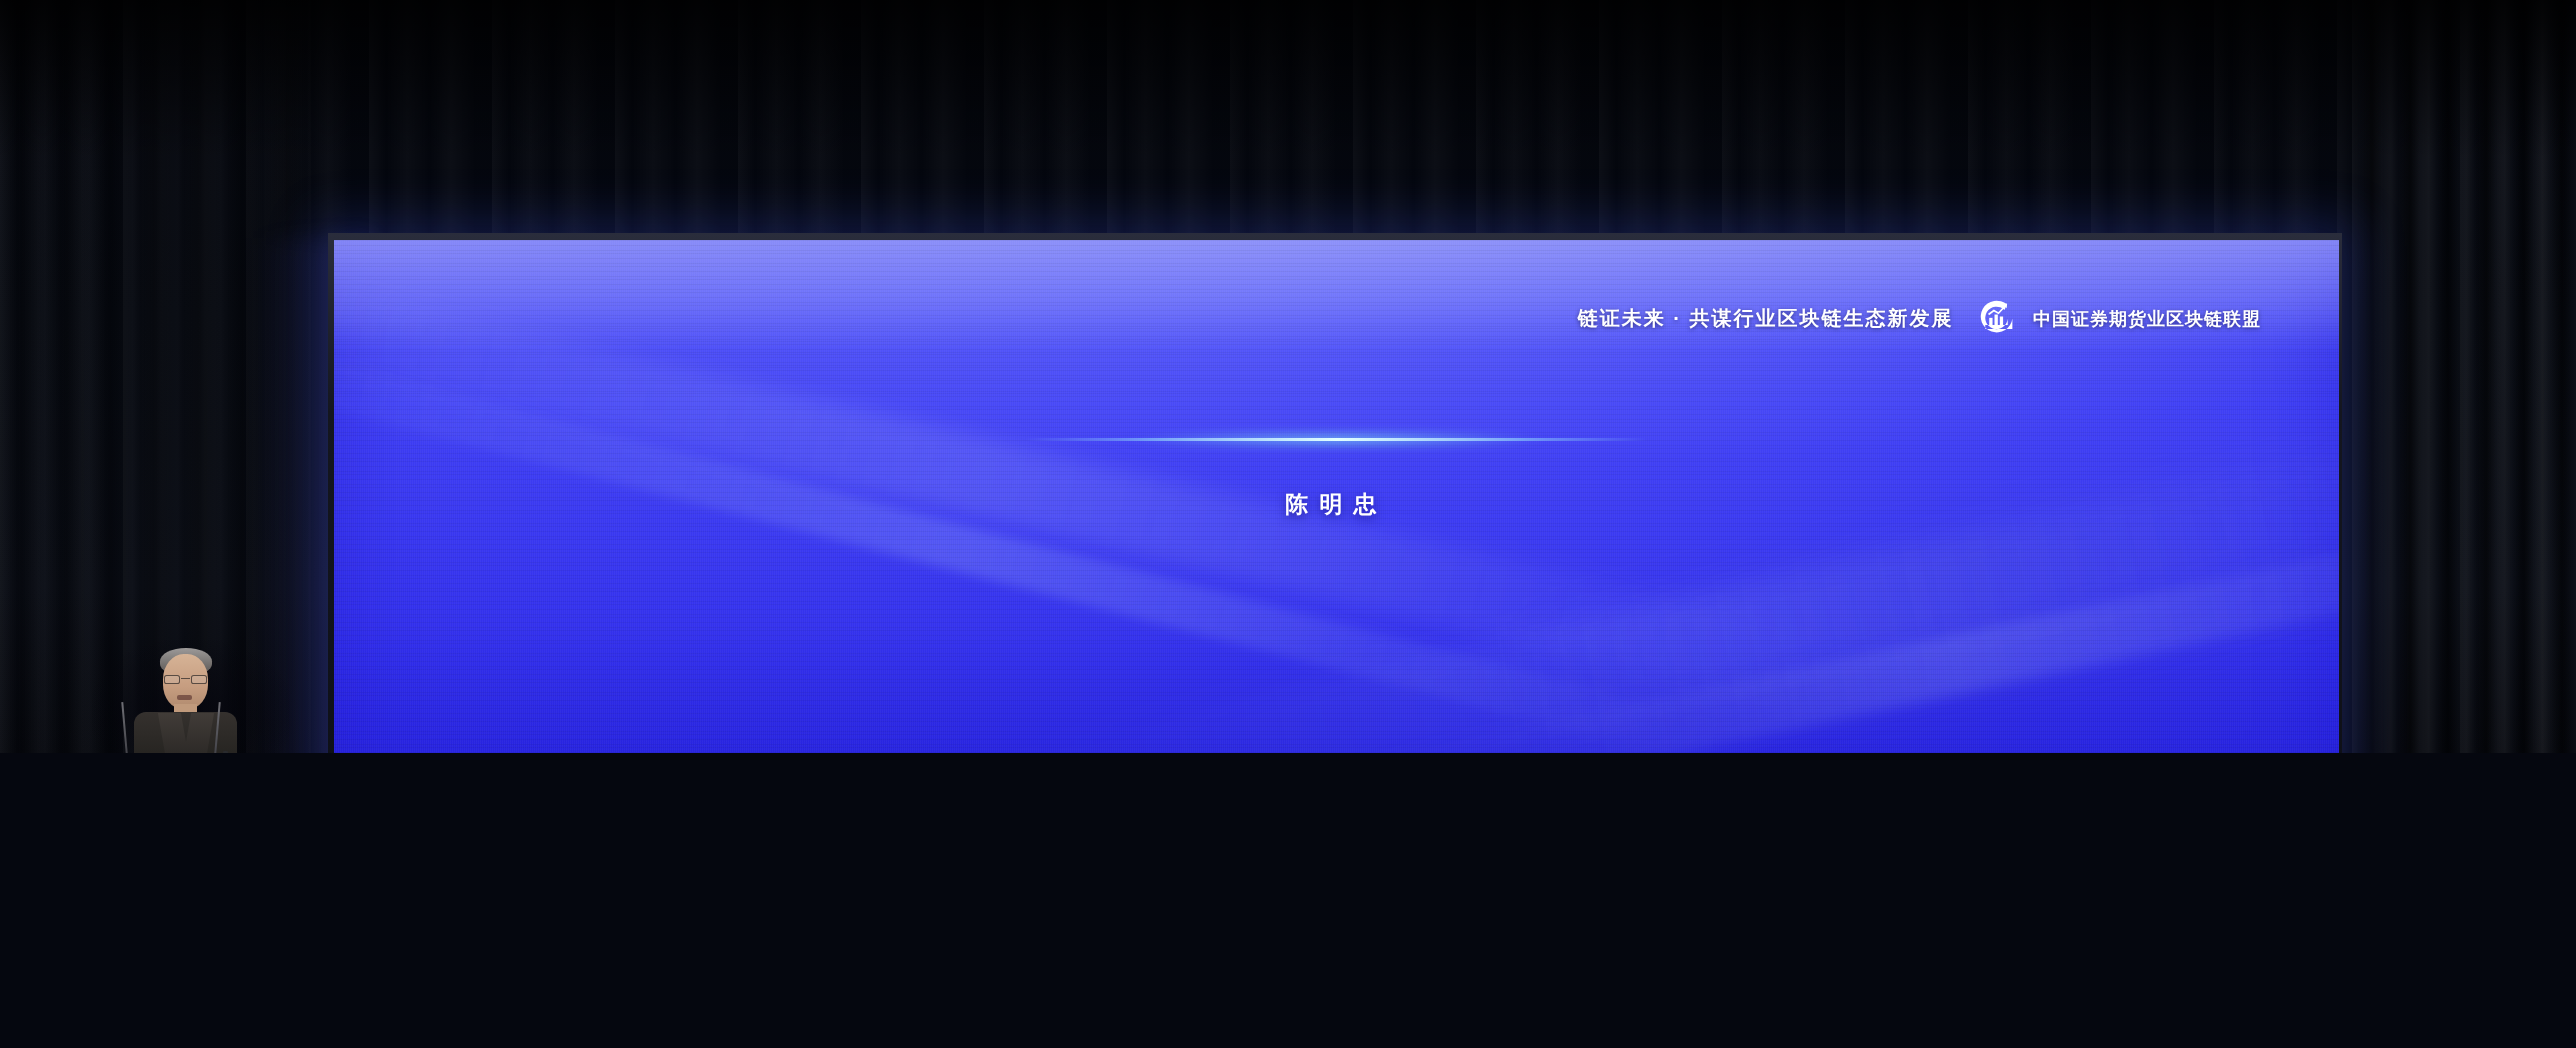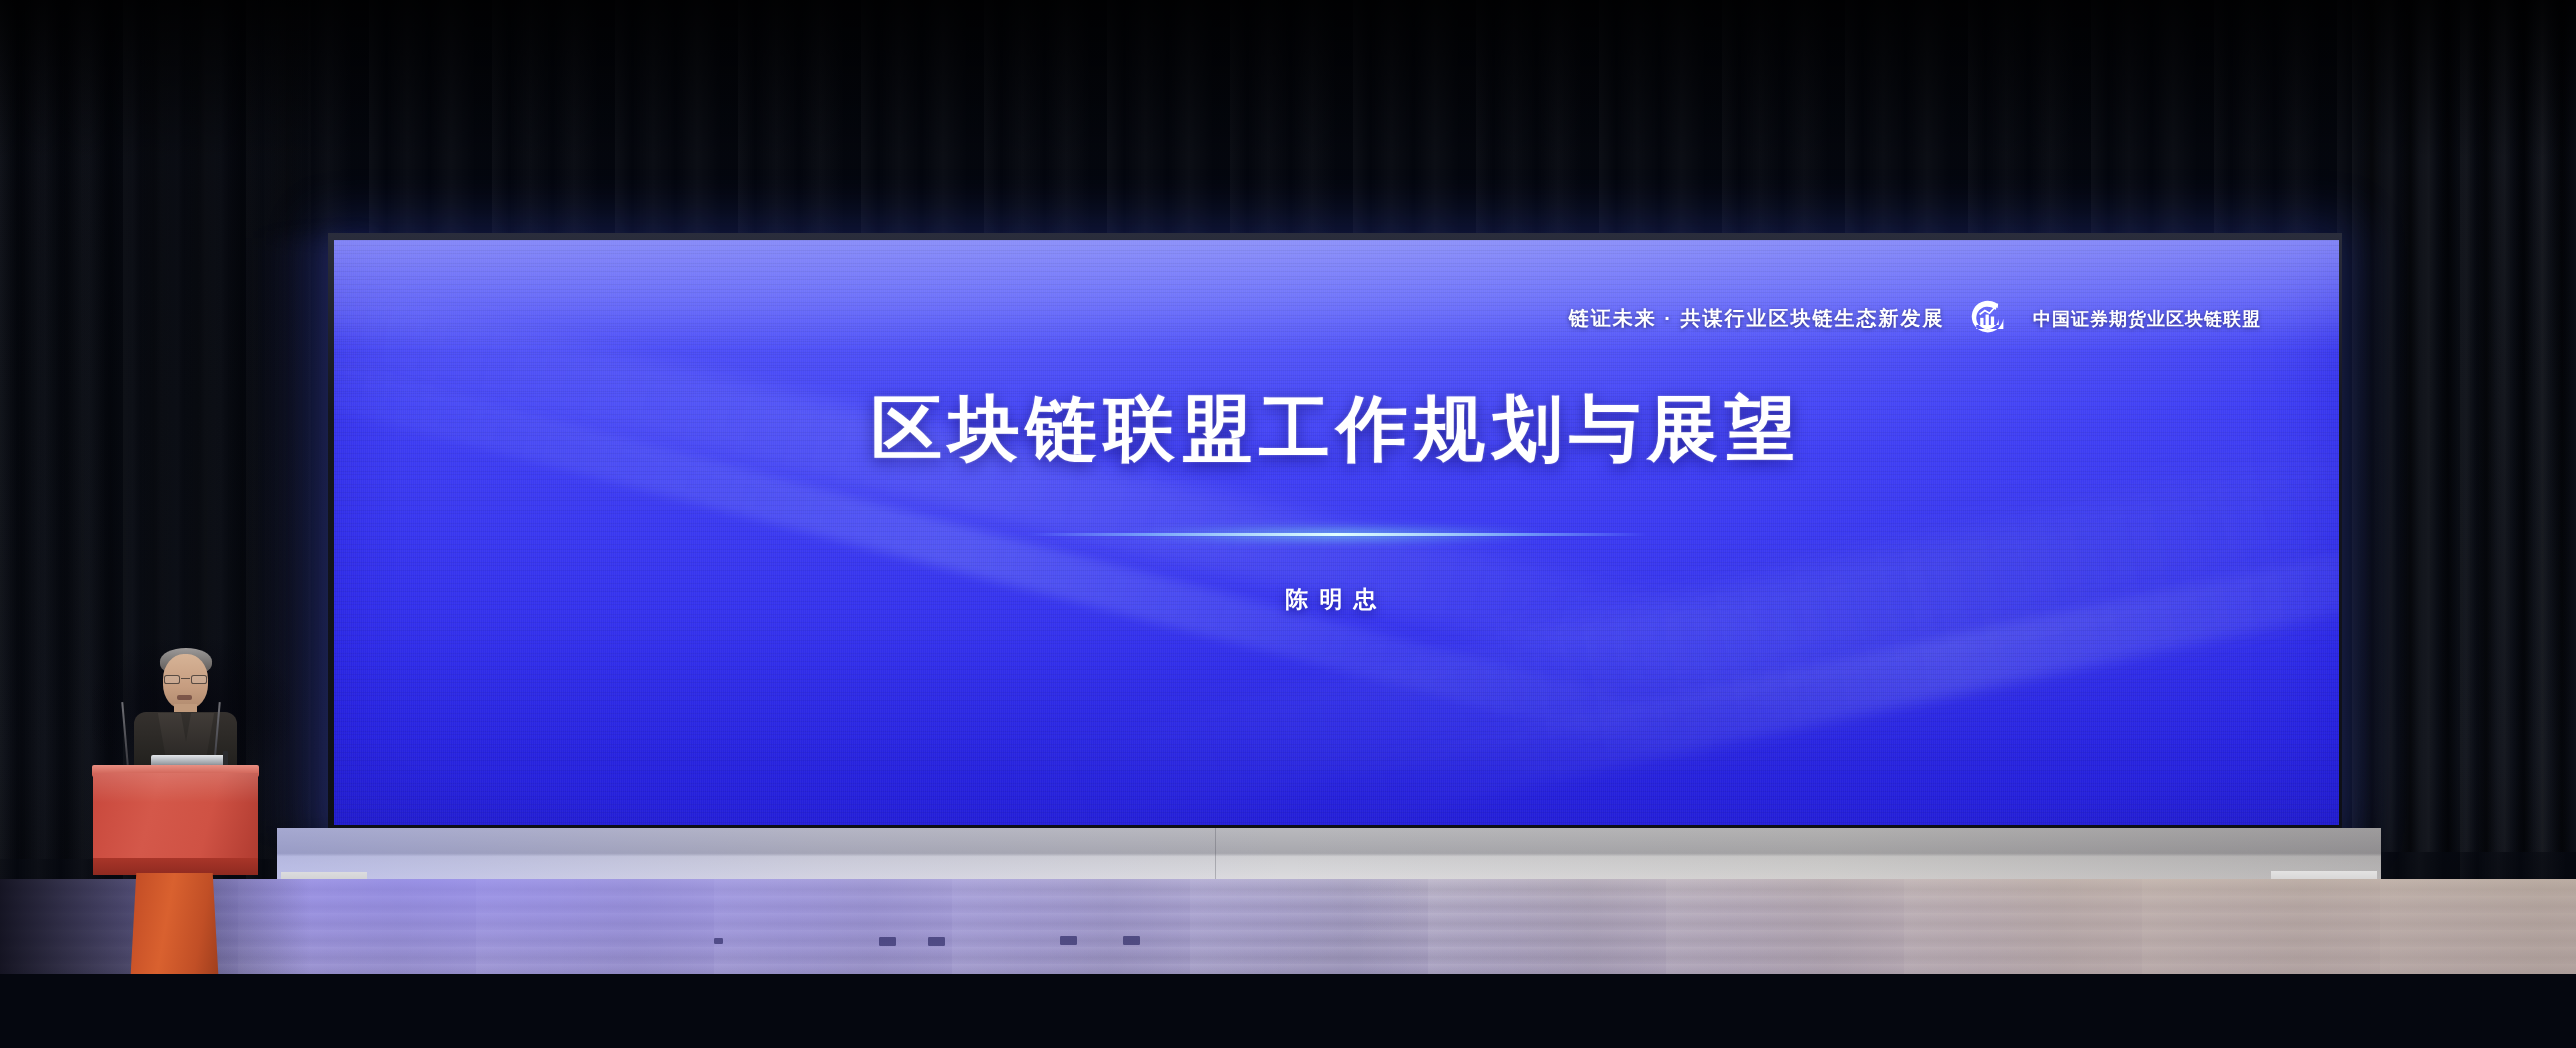--- a/index.html
+++ b/index.html
@@ -5,21 +5,21 @@
   * { margin:0; padding:0; box-sizing:border-box; }
   html,body {
     width:2576px; height:1049px;
     overflow:hidden;
     background:#05070f;
     font-family:"Liberation Sans", sans-serif;
   }
 
   #stage-photo {
     position:relative;
-    width:2576px; height:974px;
+    width:2576px; height:753px;
     background:#7dd3fc;
     overflow:hidden;
   }
 
   
   .curtain {
     position:absolute; inset:0;
     background:
       linear-gradient(90deg,
         rgba(255,255,255,0.035) 0px, rgba(0,0,0,0) 17px,
@@ -123,21 +123,21 @@
   #slide-header {
     position:absolute; top:58px; right:78px;
     display:flex; align-items:center; gap:22.5px;
     z-index:6;
   }
   #slide-header .slogan {
     font-size:20px; font-weight:bold; color:#fff;
     letter-spacing:2px; white-space:nowrap;
     text-shadow:0 1.3px 4.6px rgba(0,0,20,.5);
   }
-  #alliance-logo-block { display:flex; align-items:center; gap:25px; }
+  #alliance-logo-block { display:flex; align-items:center; gap:16px; }
   #alliance-logo-mark { width:41px; height:41px; display:block; }
   #alliance-logo-text {
     font-size:18px; font-weight:bold; color:#fff;
     letter-spacing:1px; white-space:nowrap;
     text-shadow:0 1.3px 4.6px rgba(0,0,20,.5);
   }
 
   
   #slide-body {
     position:absolute; left:0; right:0; top:142px;
@@ -393,21 +393,20 @@
             <rect x="36" y="28" width="5" height="13" fill="#ffffff"></rect>
             <path d="M19 25 L27 19 L34 23 L45 11" stroke="#ffffff" stroke-width="2.6" fill="none"></path>
             <path d="M40 9 L47 8.5 L46.5 15.5 Z" fill="#ffffff"></path>
           </svg>
         </span>
         <span id="alliance-logo-text">中国证券期货业区块链联盟</span>
       </div>
     </div>
 
     <div id="slide-body">
-      <div id="slide-title">区块链联盟工作规划与展望</div>
       <div id="title-divider">
         <div class="line-glow"></div>
         <div class="line-core"></div>
       </div>
       <div id="speaker-name">陈明忠</div>
     </div>
 
   </div>
 
   <div id="stage-riser">

